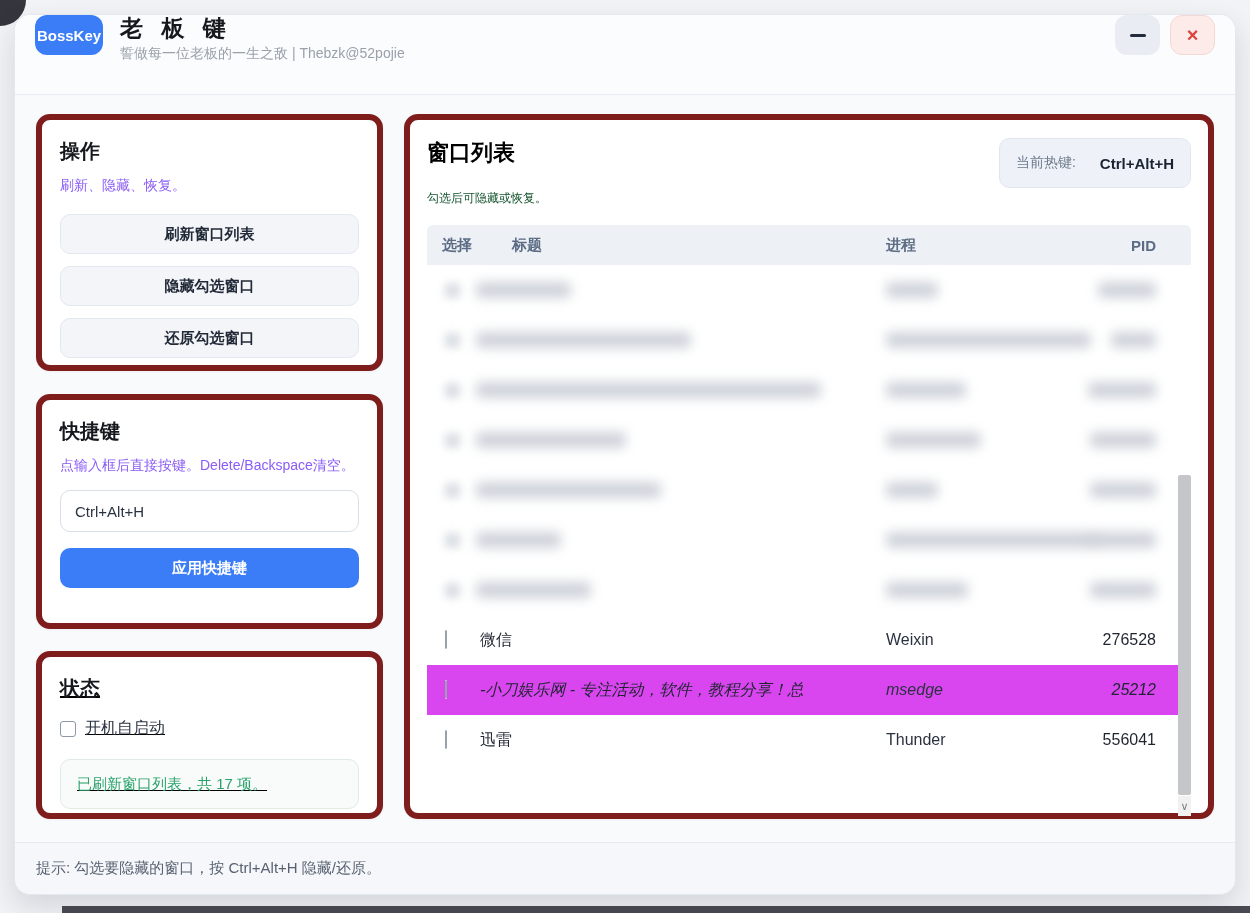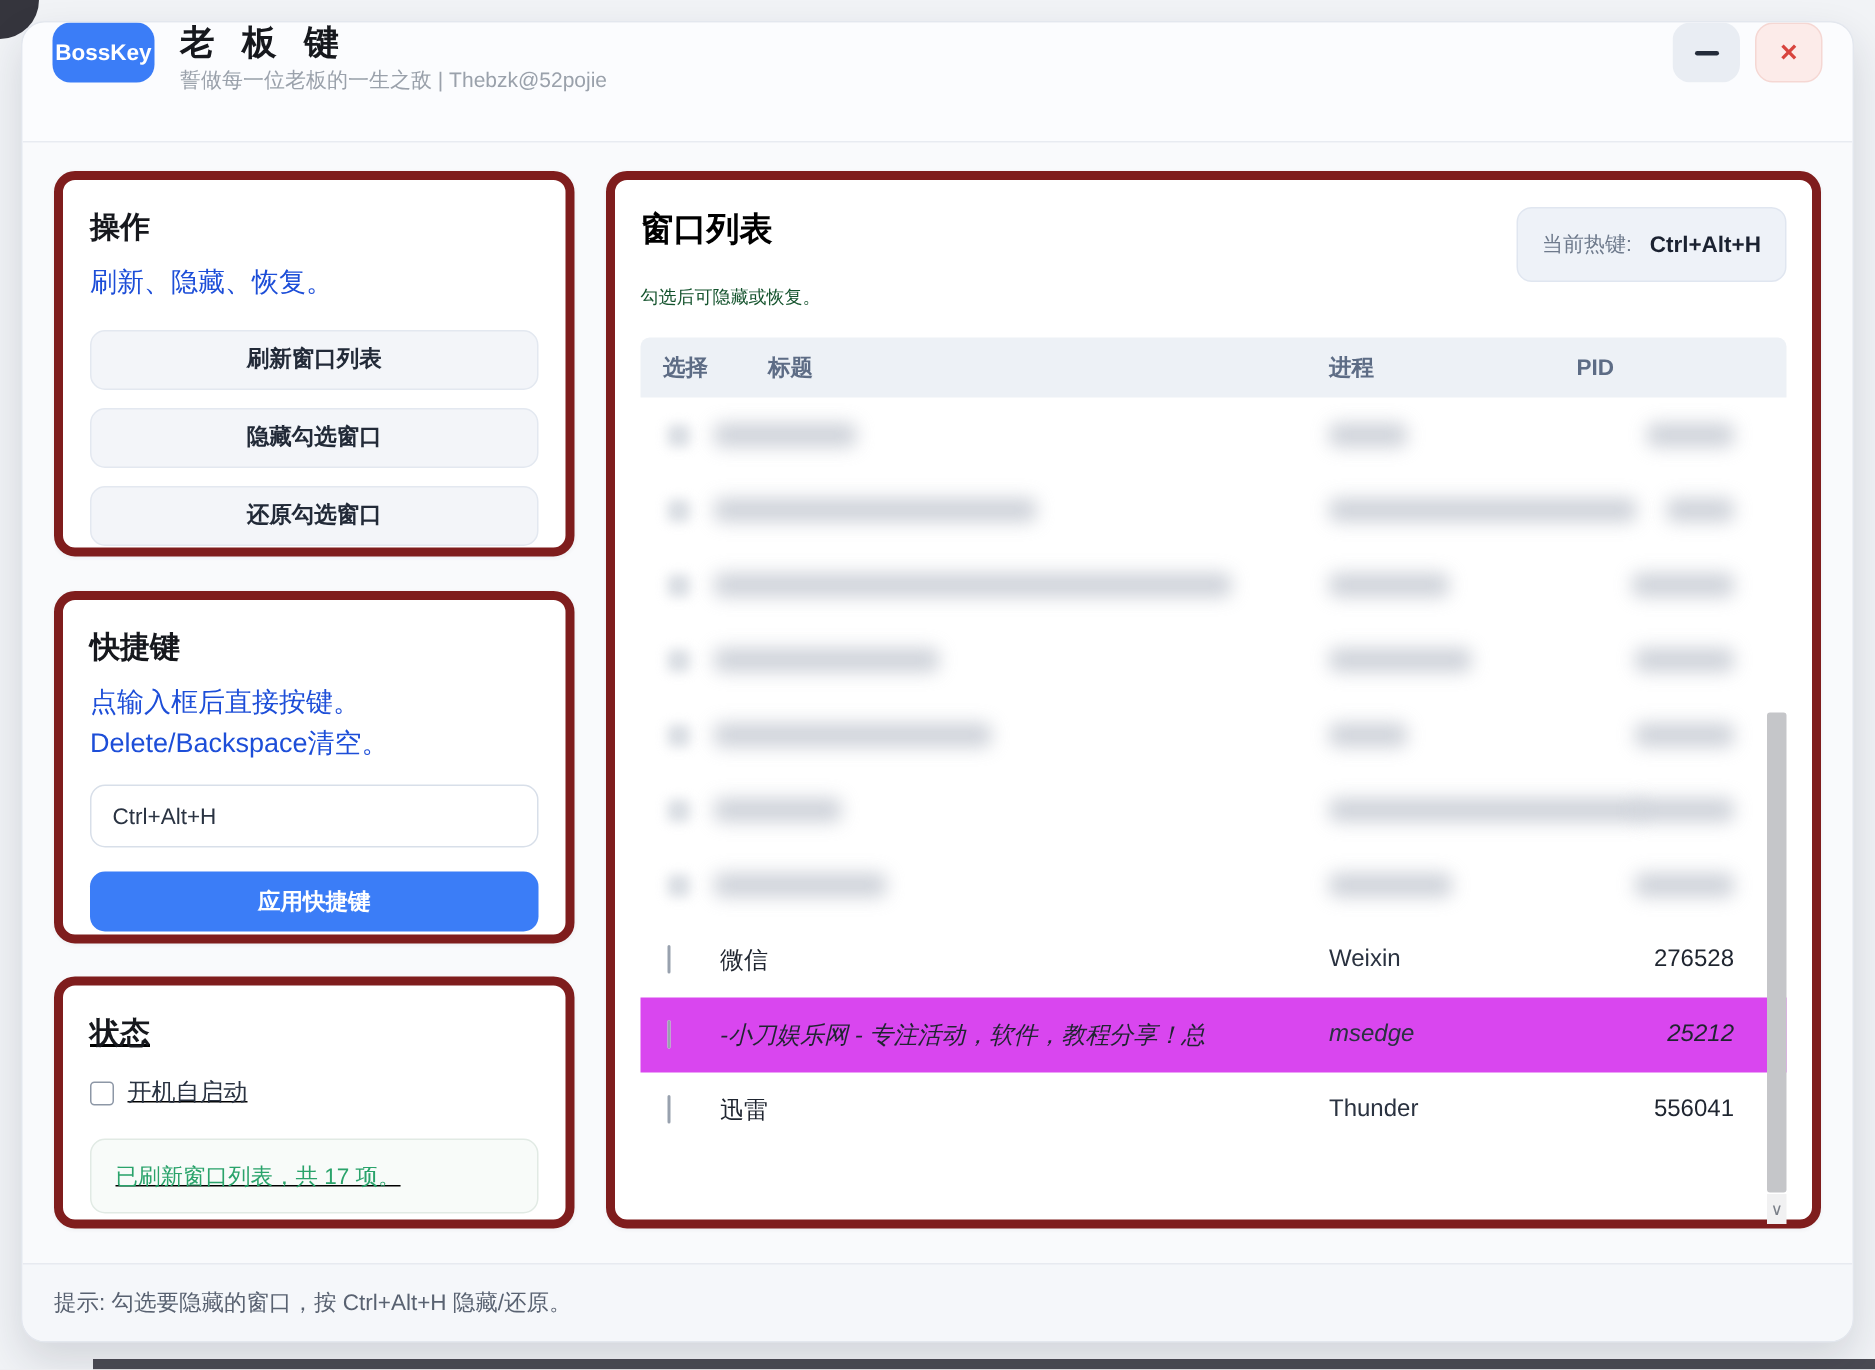--- a/index.html
+++ b/index.html
@@ -37,21 +37,21 @@
 
   
   .content{ display:flex; gap:21px; padding:19px 21px 0; }
   .left-col{ width:347px; flex:none; display:flex; flex-direction:column; }
   .card{ background:#fff; border:6px solid #7f1d1d; border-radius:14px;
     box-shadow:0 1px 3px rgba(20,30,50,.05); padding:18px; }
   .card-actions{ height:257px; margin-bottom:23px; }
   .card-hotkey{ height:235px; margin-bottom:22px; }
   .card-status{ height:168px;text-decoration:underline; }
   .card-title{ font-size:20px; font-weight:bold; color:#16181d; }
-  .card-sub{ font-size:18px; color:#1d4ed8; margin-top:10px; line-height:1.5; }
+  .card-sub{ font-size:14px; color:#8b5cf6; margin-top:10px; line-height:1.5; }
   .action-btn{ display:block; width:100%; height:40px; margin-top:12px; background:#f3f5f9;
     border:1px solid #e3e8f0; border-radius:10px; font-size:15px; font-weight:bold; color:#222a38;
     text-align:center; line-height:38px; cursor:pointer;
     font-family:"Liberation Sans","DejaVu Sans",sans-serif; }
   .action-btn.first{ margin-top:18px; }
   .hotkey-input{ width:100%; height:42px; margin-top:14px; border:1px solid #d8dfe9; border-radius:10px;
     background:#fff; padding:0 14px; font-size:15px; color:#2a3342;
     font-family:"Liberation Sans","DejaVu Sans",sans-serif; }
   .apply-btn{ width:100%; height:40px; margin-top:16px; background:#3b7df7; border:none;
     border-radius:10px; color:#fff; font-weight:bold; font-size:15px; cursor:pointer;
@@ -60,33 +60,33 @@
   .cb{ width:16px; height:16px; border:1.6px solid #8d97a6; border-radius:3px; background:#fff; flex:none; cursor:pointer; }
   .status-box{ margin-top:20px; height:50px; border:1px solid #e1eae4; border-radius:10px; background:#f8fbf9;
     display:flex; align-items:center; padding:0 16px; font-size:15px; color:#2aa36b; }
 
   
   .main-card{ flex:1; height:705px; padding:18px 17px; position:relative; }
   .main-head{ display:flex; align-items:flex-start; }
   .main-title{ font-size:22px; font-weight:bold; color:#000000; }
   .main-sub{ font-size:12px; color:#14532d; margin-top:22px; }
   .hotkey-badge{ margin-left:auto; background:#eef2f8; border:1px solid #e0e6f0; border-radius:10px;
-    padding:15px 16px; display:flex; align-items:center; gap:12px; }
+    padding:15px 16px; display:flex; align-items:center; gap:24px; }
   .badge-label{ font-size:14px; color:#6e7a8c; }
   .badge-value{ font-size:15px; font-weight:bold; color:#1b2231; }
 
   
   .table-wrap{ margin-top:18px; position:relative; height:595px; }
   .t-head{ display:flex; align-items:center; height:40px; background:#edf1f6; border-radius:6px 6px 0 0;
     padding:0 35px 0 15px; font-size:15px; font-weight:bold; color:#5d6c85; }
   .col-select{ width:38px; flex:none; }
   .col-title{ flex:1; }
   .t-head .col-title{ padding-left:32px; }
   .col-process{ width:165px; flex:none; }
-  .col-pid{ width:105px; flex:none; text-align:left; }
+  .col-pid{ width:105px; flex:none; text-align:right; }
   .t-row{ display:flex; align-items:center; height:50px; padding:0 35px 0 15px;
     font-size:16px; color:#1f2530; }
   .t-row.striped{ background:#d946ef;font-style:italic; }
   .row-cb{ width:16px; height:16px; border:1.6px solid #98a1ae; border-radius:3px; background:#fff;
     margin-left:3px; cursor:pointer; }
   .cell-title{ flex:1; white-space:nowrap; overflow:visible; }
   .cell-process{ width:165px; flex:none; color:#2a3240; white-space:nowrap; overflow:visible; }
   .cell-pid{ width:105px; flex:none; text-align:right; display:flex; justify-content:flex-end; align-items:center; }
   .blob{ height:16px; border-radius:5px; background:#c2c7d0; filter:blur(6px); opacity:.8; }
   .blob-cb{ width:15px; height:15px; margin-left:3px; background:#d0d5dc; filter:blur(4px);

